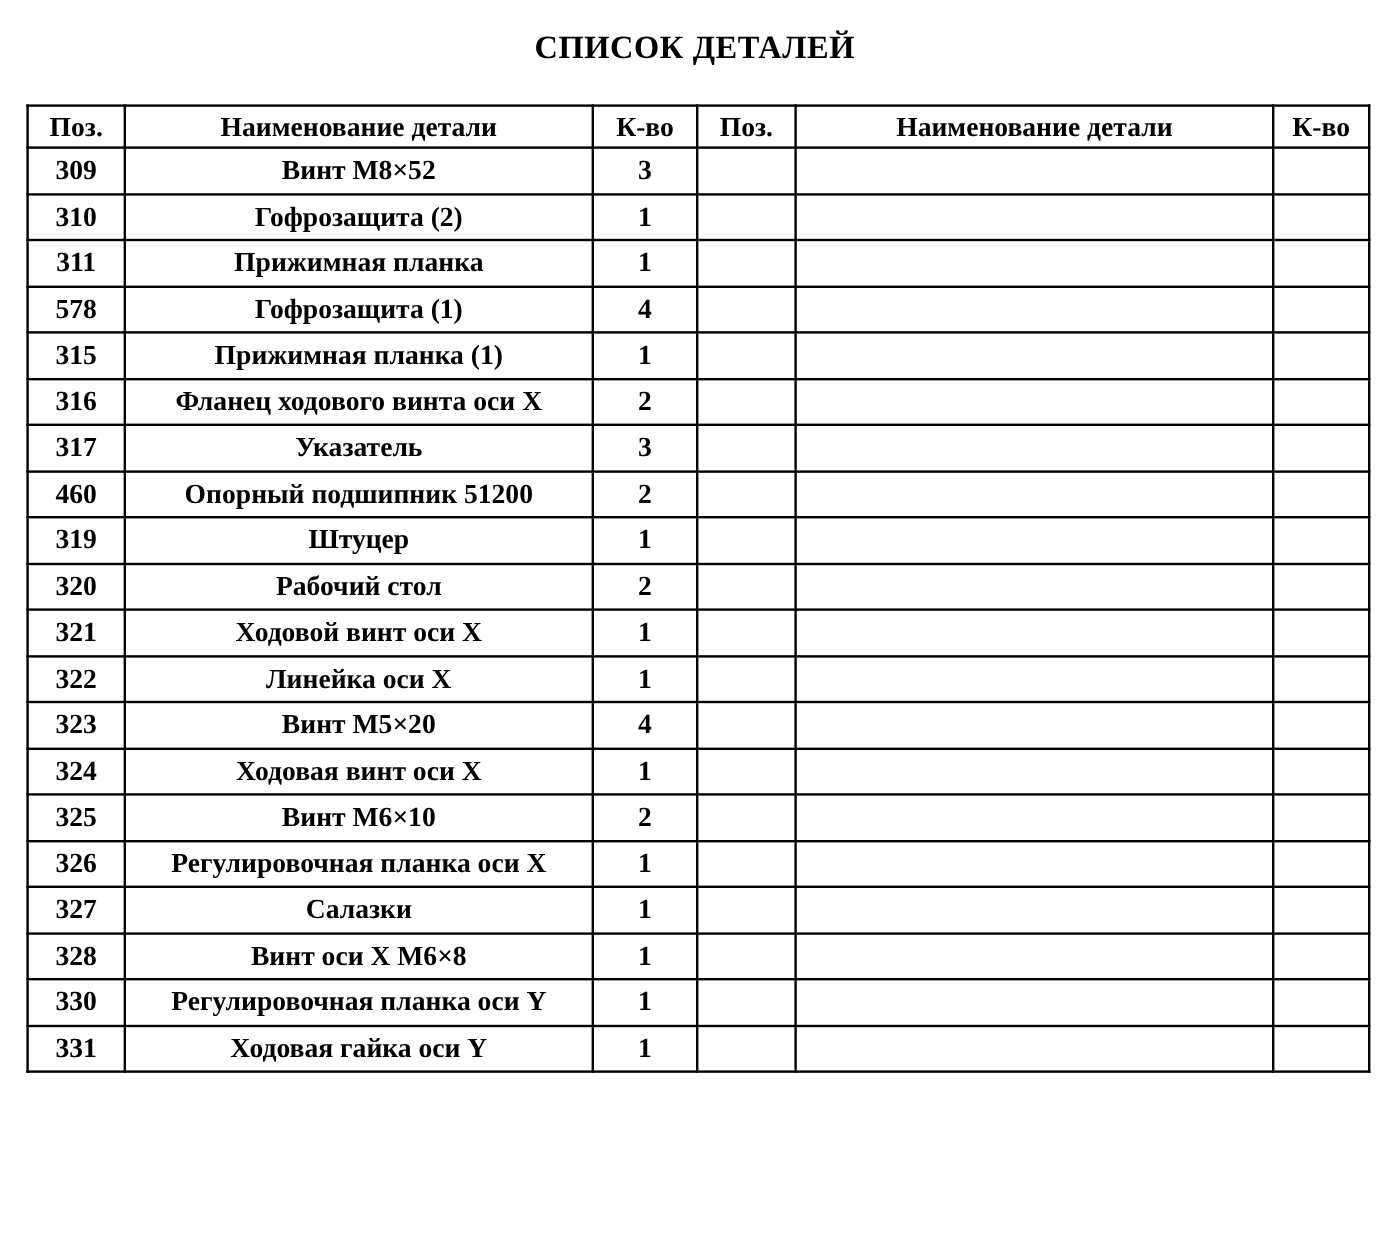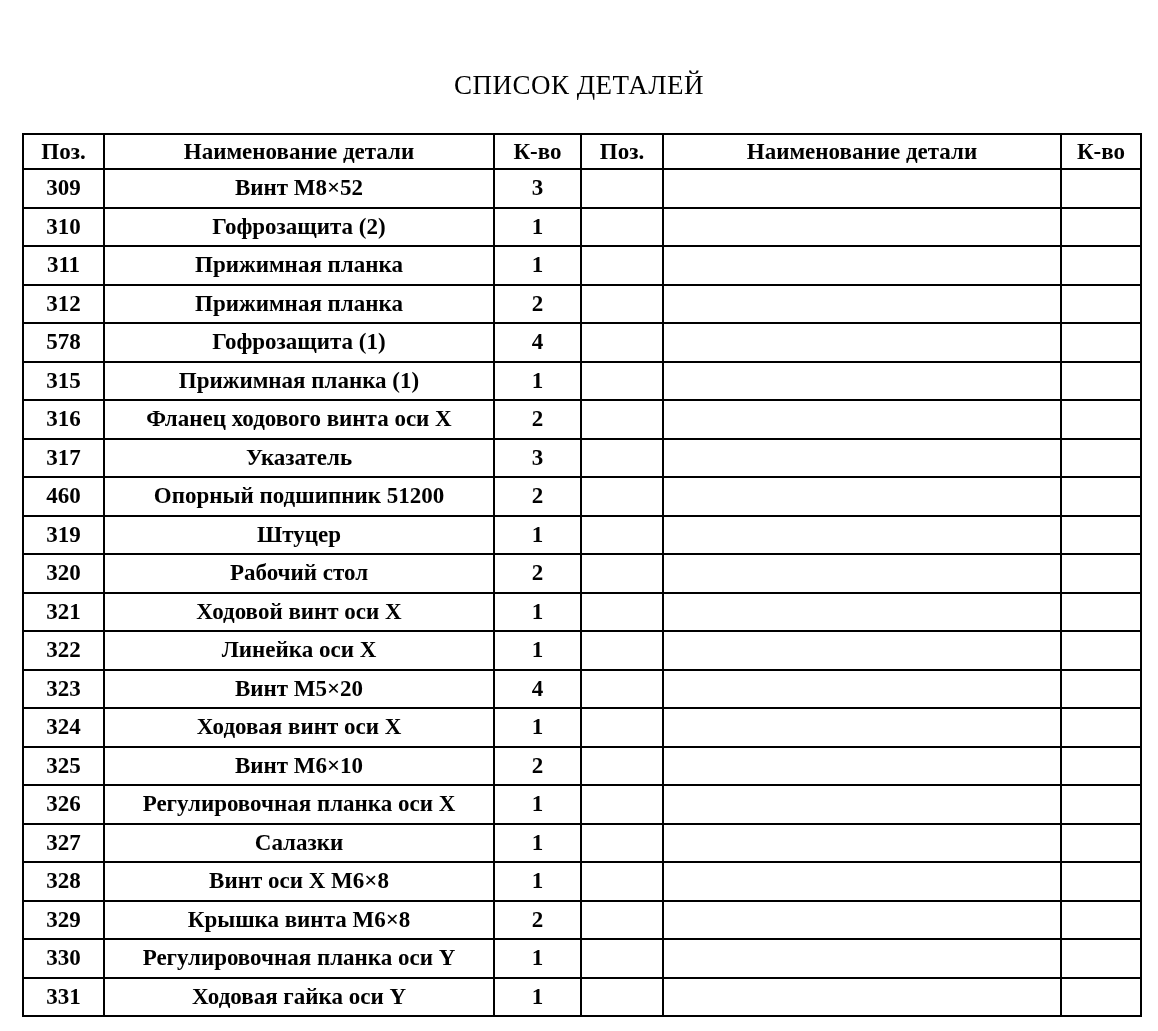--- a/index.html
+++ b/index.html
@@ -11,25 +11,24 @@
   }
   .page {
     width: 1158px;
     height: 1031px;
     background: #ffffff;
     position: relative;
   }
   .doc-title {
     padding-top: 24px;
     text-align: center;
-    font-weight: normal;
+    font-weight: bold;
     font-size: 27px;
     letter-spacing: 0.5px;
     color: #000000;
-    margin-top: 46px;
   }
   table.parts {
     border-collapse: collapse;
     table-layout: fixed;
     margin-left: 22px;
     margin-top: 32px;
     width: 1118px;
   }
   table.parts th,
   table.parts td {
@@ -100,28 +99,20 @@
     </tr>
         <tr>
       <td>311</td>
       <td>Прижимная планка</td>
       <td>1</td>
       <td></td>
       <td></td>
       <td></td>
     </tr>
         <tr>
-      <td>312</td>
-      <td>Прижимная планка</td>
-      <td>2</td>
-      <td></td>
-      <td></td>
-      <td></td>
-    </tr>
-        <tr>
       <td>578</td>
       <td>Гофрозащита (1)</td>
       <td>4</td>
       <td></td>
       <td></td>
       <td></td>
     </tr>
         <tr>
       <td>315</td>
       <td>Прижимная планка (1)</td>
@@ -228,28 +219,20 @@
     </tr>
         <tr>
       <td>328</td>
       <td>Винт оси X М6×8</td>
       <td>1</td>
       <td></td>
       <td></td>
       <td></td>
     </tr>
         <tr>
-      <td>329</td>
-      <td>Крышка винта М6×8</td>
-      <td>2</td>
-      <td></td>
-      <td></td>
-      <td></td>
-    </tr>
-        <tr>
       <td>330</td>
       <td>Регулировочная планка оси Y</td>
       <td>1</td>
       <td></td>
       <td></td>
       <td></td>
     </tr>
         <tr>
       <td>331</td>
       <td>Ходовая гайка оси Y</td>

